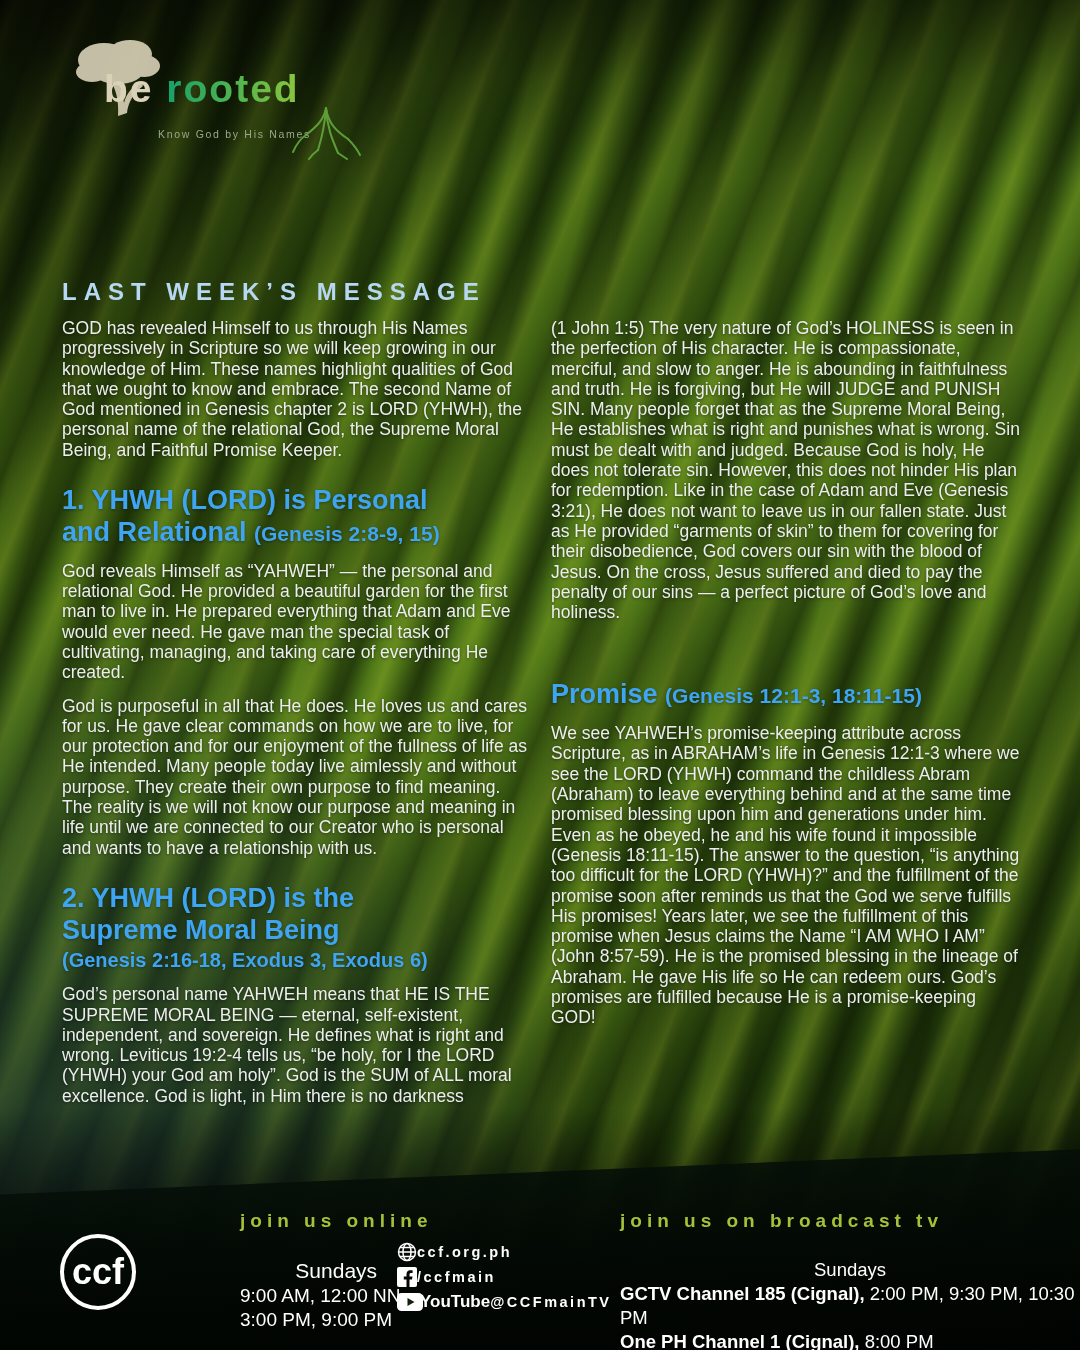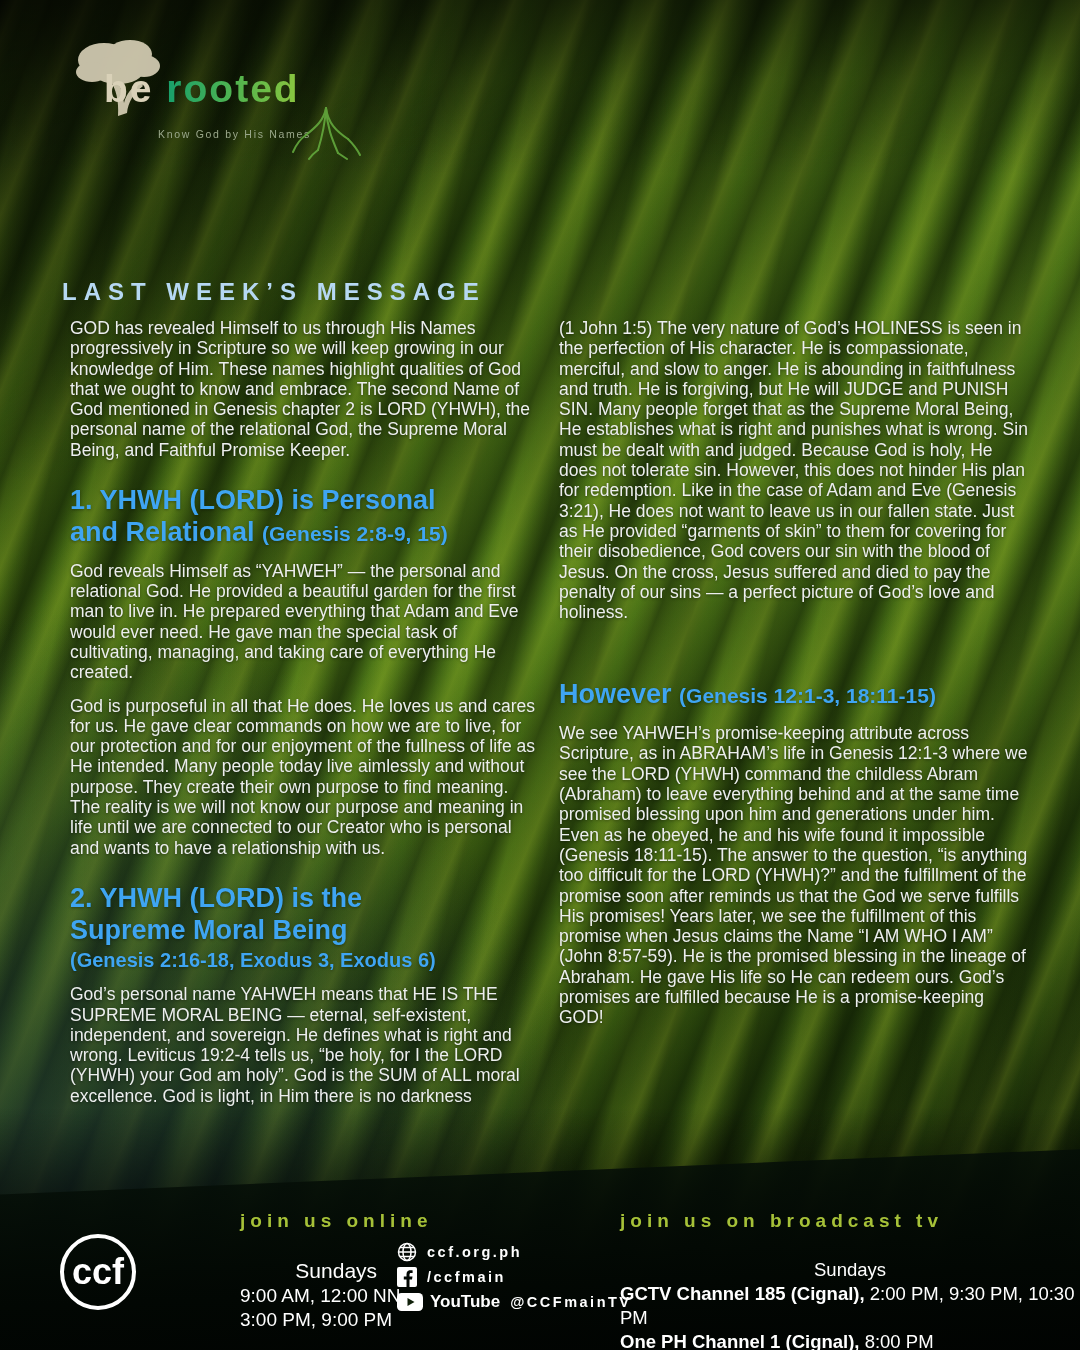--- a/index.html
+++ b/index.html
@@ -35,21 +35,21 @@
       radial-gradient(ellipse 100px 42px at 16% 80%, rgba(255,255,255,0.95), rgba(255,255,255,0) 70%),
       radial-gradient(ellipse 130px 55px at 56% 28%, rgba(255,255,255,0.70), rgba(255,255,255,0) 70%),
       radial-gradient(ellipse 110px 48px at 88% 88%, rgba(255,255,255,0.85), rgba(255,255,255,0) 70%),
       linear-gradient(180deg, #8fc3ec 0%, #559fe2 38%, #2f8ad8 68%, #7db5e7 100%);
     -webkit-background-clip:text; background-clip:text; color:transparent;
   }
   .subtitle { position:absolute; left:62px; top:278px; font-size:24px; font-weight:bold; letter-spacing:7px; color:#b6d8f3; }
   
   .columns {
     position:absolute; left:62px; top:318px; width:958px;
-    display:grid; grid-template-columns:1fr 1fr; column-gap:20px;margin-left:8px;
+    display:grid; grid-template-columns:1fr 1fr; column-gap:20px;
   }
   .body-p {
     color:#eceeee; font-size:17.5px; line-height:1.16; margin:0 0 13px;
     text-shadow:0 1px 3px rgba(0,0,0,0.45);
   }
   .sec-h { color:#3fa5f2; font-weight:bold; font-size:27px; line-height:1.18; margin:25px 0 12px; text-shadow:0 1px 3px rgba(0,0,0,0.35); }
   .sec-ref { font-size:21px; }
   .sec-ref-line { display:block; font-size:20px; margin-top:2px; }
   .first-p { margin-top:3px; }
   
@@ -64,21 +64,21 @@
     position:absolute; left:60px; top:38px; width:76px; height:76px;
     border:4px solid #fff; border-radius:50%;
     display:flex; align-items:center; justify-content:center;
     font-weight:bold; font-size:36px; color:#fff;
   }
   .f-col-online { position:absolute; left:240px; top:14px; }
   .f-head { font-size:19px; font-weight:bold; letter-spacing:5px; color:#a6c138; margin-bottom:26px; }
   .f-day { font-size:21px; font-weight:normal; line-height:1.25;text-align:center; }
   .f-times { font-size:19px; line-height:1.25; }
   .social { position:absolute; left:397px; top:46px; display:flex; flex-direction:column; gap:5px; }
-  .social-row { display:flex; align-items:center; gap:10px; font-size:14.5px; font-weight:bold; letter-spacing:2.5px; }
+  .social-row { display:flex; align-items:center; font-size:14.5px; font-weight:bold; letter-spacing:2.5px; }
   .yt-wordmark { font-size:17px; letter-spacing:0; margin-left:-3px; }
   .f-col-broadcast { position:absolute; left:620px; top:14px; }
   .bc-line { font-size:18.5px; line-height:1.3; }
   .bc-line b { font-weight:bold; }
   svg { display:block; }
 </style>
 </head>
 <body>
 
 <div class="page">
@@ -123,21 +123,21 @@
       <p class="body-p first-p">God reveals Himself as “YAHWEH” — the personal and relational God. He provided a beautiful garden for the first man to live in. He prepared everything that Adam and Eve would ever need. He gave man the special task of cultivating, managing, and taking care of everything He created.</p>
       <p class="body-p">God is purposeful in all that He does. He loves us and cares for us. He gave clear commands on how we are to live, for our protection and for our enjoyment of the fullness of life as He intended. Many people today live aimlessly and without purpose. They create their own purpose to find meaning. The reality is we will not know our purpose and meaning in life until we are connected to our Creator who is personal and wants to have a relationship with us.</p>
 
       <h2 class="sec-h"><span>2. YHWH (LORD) is the</span><br><span>Supreme Moral Being</span><span class="sec-ref-line">(Genesis 2:16-18, Exodus 3, Exodus 6)</span></h2>
       <p class="body-p first-p">God’s personal name YAHWEH means that HE IS THE SUPREME MORAL BEING — eternal, self-existent, independent, and sovereign. He defines what is right and wrong. Leviticus 19:2-4 tells us, “be holy, for I the LORD (YHWH) your God am holy”. God is the SUM of ALL moral excellence. God is light, in Him there is no darkness</p>
     </div>
 
     <div class="col">
       <p class="body-p">(1 John 1:5) The very nature of God’s HOLINESS is seen in the perfection of His character. He is compassionate, merciful, and slow to anger. He is abounding in faithfulness and truth. He is forgiving, but He will JUDGE and PUNISH SIN. Many people forget that as the Supreme Moral Being, He establishes what is right and punishes what is wrong. Sin must be dealt with and judged. Because God is holy, He does not tolerate sin. However, this does not hinder His plan for redemption. Like in the case of Adam and Eve (Genesis 3:21), He does not want to leave us in our fallen state. Just as He provided “garments of skin” to them for covering for their disobedience, God covers our sin with the blood of Jesus. On the cross, Jesus suffered and died to pay the penalty of our sins — a perfect picture of God’s love and holiness.</p>
 
-      <h2 class="sec-h"><br><span>However</span> <span class="sec-ref">(Genesis 12:1-3, 18:11-15)</span></h2>
+      <h2 class="sec-h"><br><span>Promise</span> <span class="sec-ref">(Genesis 12:1-3, 18:11-15)</span></h2>
       <p class="body-p first-p">We see YAHWEH’s promise-keeping attribute across Scripture, as in ABRAHAM’s life in Genesis 12:1-3 where we see the LORD (YHWH) command the childless Abram (Abraham) to leave everything behind and at the same time promised blessing upon him and generations under him. Even as he obeyed, he and his wife found it impossible (Genesis 18:11-15). The answer to the question, “is anything too difficult for the LORD (YHWH)?” and the fulfillment of the promise soon after reminds us that the God we serve fulfills His promises! Years later, we see the fulfillment of this promise when Jesus claims the Name “I AM WHO I AM” (John 8:57-59). He is the promised blessing in the lineage of Abraham. He gave His life so He can redeem ours. God’s promises are fulfilled because He is a promise-keeping GOD!</p>
     </div>
   </main>
 
   <div class="dark-band"></div>
 
   <footer class="footer">
     <div class="ccf-logo">
       <span>ccf</span>
     </div>

